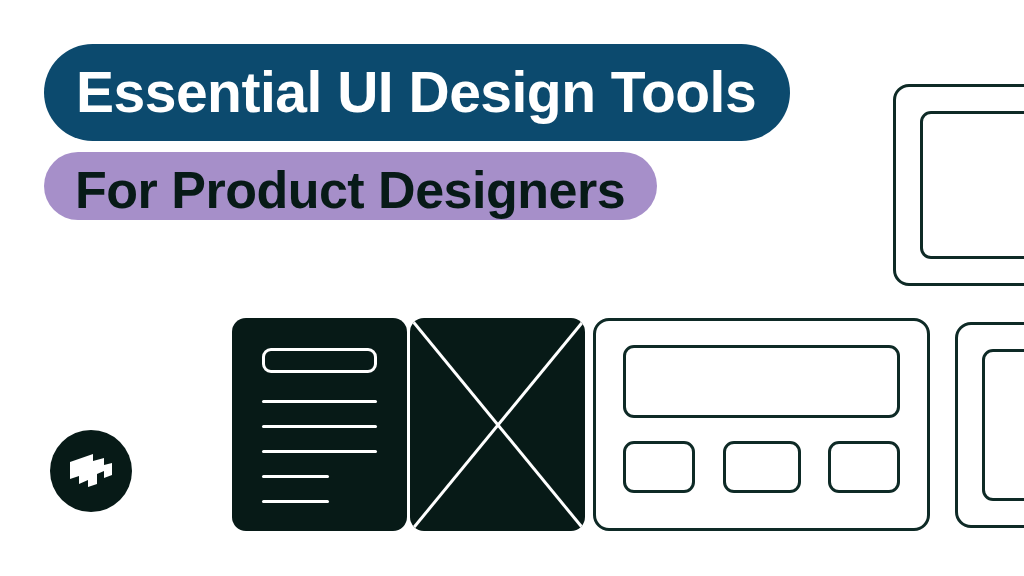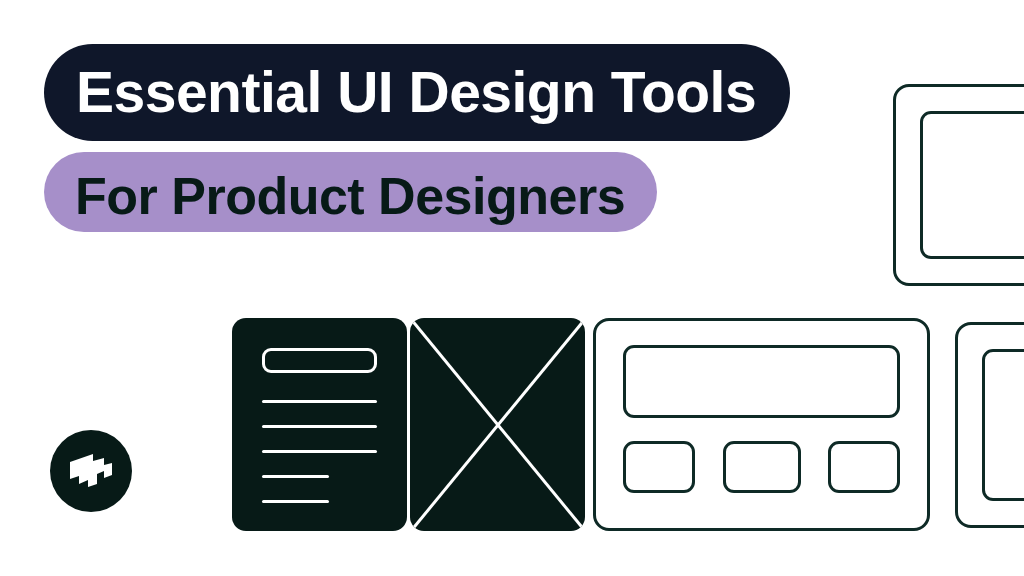--- a/index.html
+++ b/index.html
@@ -27,35 +27,35 @@
     display: flex;
     align-items: center;
     box-sizing: border-box;
     white-space: nowrap;
   }
   .pill-title {
     left: 44px;
     top: 44px;
     height: 97px;
     padding: 0 34px 0 32px;
-    background: #0f172a;
+    background: #0c4a6e;
     border-radius: 48.5px;
     z-index: 5;
   }
   .pill-title .pill-text {
     color: #ffffff;
     font-size: 57px;
     font-weight: bold;
     letter-spacing: -0.5px;
     line-height: 1;
   }
   .pill-sub {
     left: 44px;
     top: 152px;
-    height: 80px;
+    height: 68px;
     padding: 8px 32px 0 31px;
     background: #A68FC9;
     border-radius: 44px;
     z-index: 5;
   }
   .pill-sub .pill-text {
     color: #071A17;
     font-size: 52px;
     font-weight: bold;
     letter-spacing: -0.5px;

